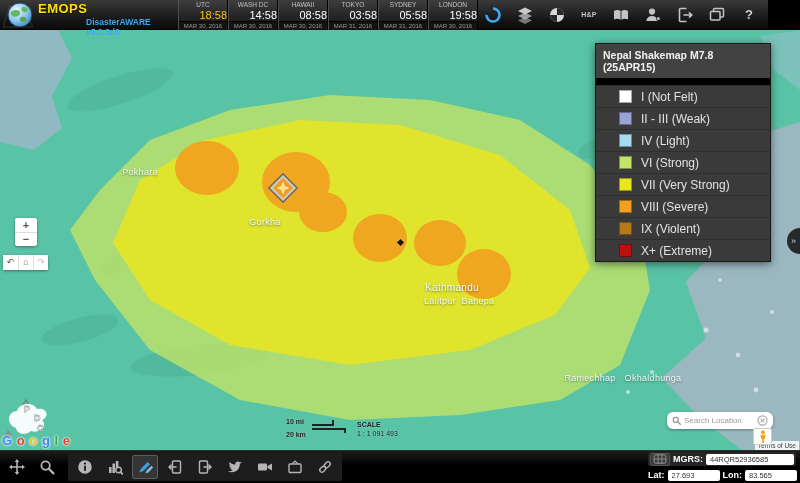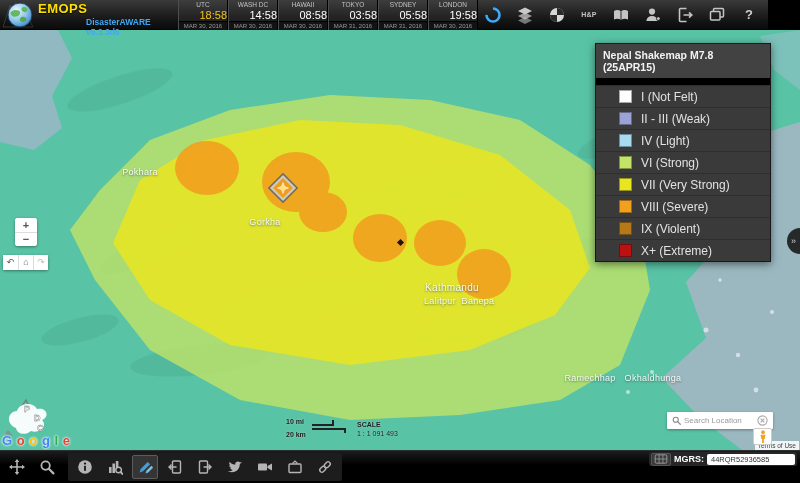--- a/index.html
+++ b/index.html
@@ -73,21 +73,21 @@
   .scale-rules { position:relative; width:62px; height:20px; font-size:7px; font-weight:bold; }
   .scale-mi { position:absolute; left:0; top:0; }
   .scale-km { position:absolute; left:0; bottom:0; }
   .rule-mi { position:absolute; left:26px; top:2px; width:22px; height:6px;
              border-bottom:2px solid #222; border-right:2px solid #222; }
   .rule-km { position:absolute; left:26px; top:10px; width:34px; height:5px;
              border-top:2px solid #222; border-right:2px solid #222; }
   .scale-text { font-size:7px; line-height:9px; padding-top:2px; }
   .scale-title { font-weight:bold; }
   .searchbox { position:absolute; left:667px; top:382px; width:106px; height:17px; background:#fff;
-               border-radius:1px; display:flex; align-items:center; padding:0 5px; gap:3px;
+               border-radius:6px; display:flex; align-items:center; padding:0 5px; gap:3px;
                box-shadow:0 1px 3px rgba(0,0,0,.35); z-index:10; }
   .searchbox input { flex:1; min-width:0; border:none; outline:none; font-size:8px;
                      background:transparent; color:#333; font-family:"Liberation Sans",sans-serif; }
   .searchbox input::placeholder { color:#9a9a9a; }
   .clear-btn { background:none; border:none; padding:0; cursor:pointer; display:flex; }
   .pegman-btn { position:absolute; left:753px; top:398px; width:19px; height:17px; background:#fff;
                 border:1px solid #ccc; border-radius:2px; display:flex; align-items:center;
                 justify-content:center; cursor:pointer; z-index:10; padding:0; }
   .terms { position:absolute; right:1px; top:411px; font-size:6.5px; color:#444;
            background:rgba(255,255,255,.85); padding:0 3px; line-height:9px; cursor:pointer; z-index:9; }
@@ -505,15 +505,21 @@
       <div class="coord-row mgrs-row">
         <button class="grid-btn">
           <svg width="14" height="10" viewBox="0 0 16 12">
             <rect x="1" y="1" width="14" height="10" rx="1.5" fill="none" stroke="#999" stroke-width="1.2"></rect>
             <path d="M5.7 1v10M10.3 1v10M1 6h14" stroke="#999" stroke-width="1"></path>
           </svg>
         </button>
         <span class="coord-label">MGRS:</span>
         <input class="coord-input mgrs-input" value="44RQR52936585" style="">
       </div>
+      <div class="coord-row">
+        <span class="coord-label">Lat:</span>
+        <input class="coord-input latlon-input" value="27.693" style="">
+        <span class="coord-label">Lon:</span>
+        <input class="coord-input latlon-input" value="83.565" style="">
+      </div>
     </div>
   </footer>
 </div>
 
 </body></html>

